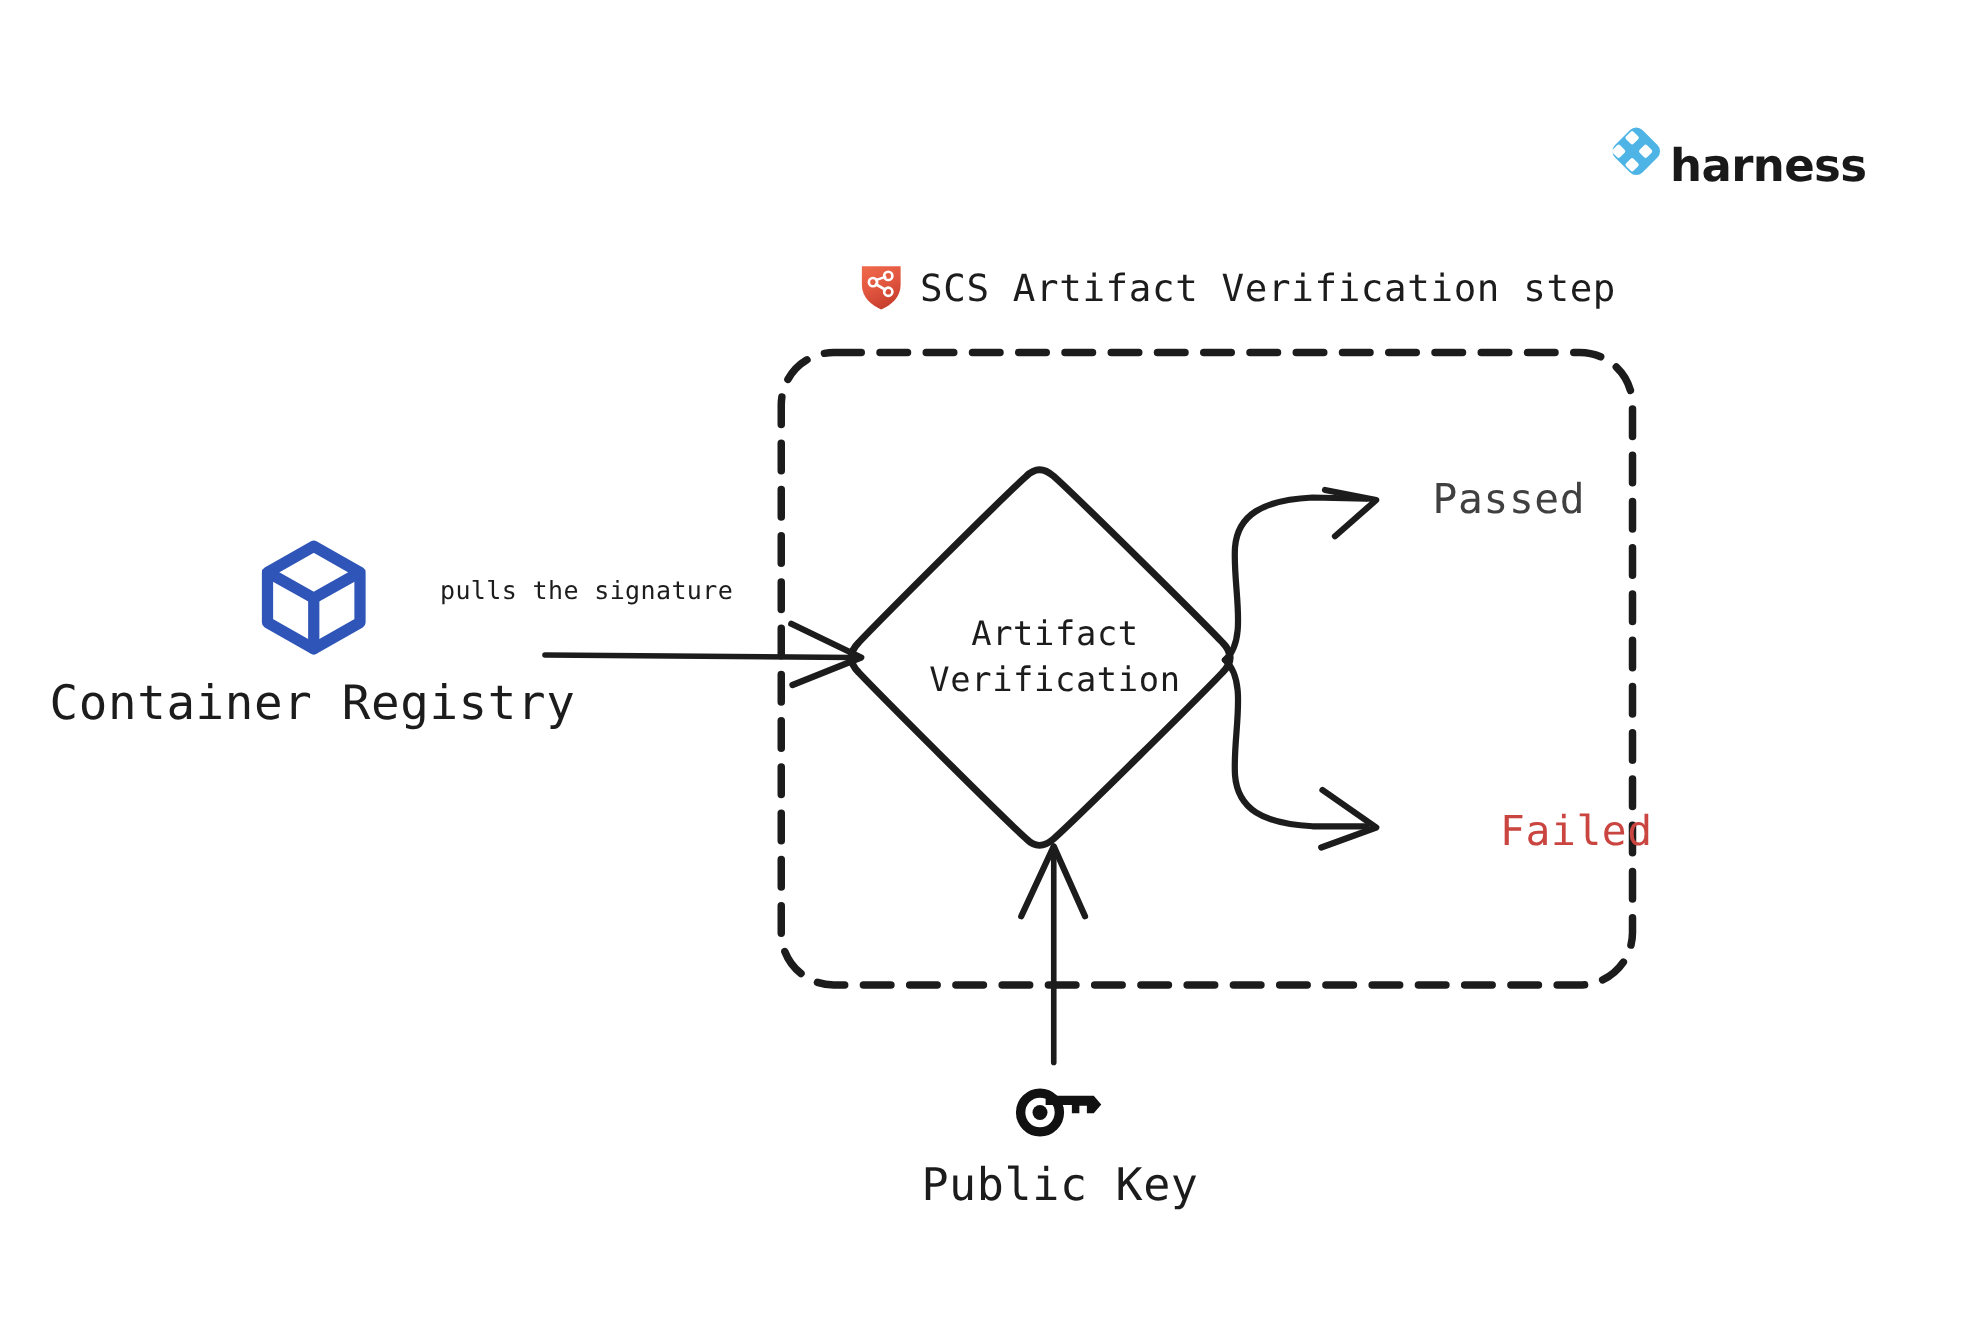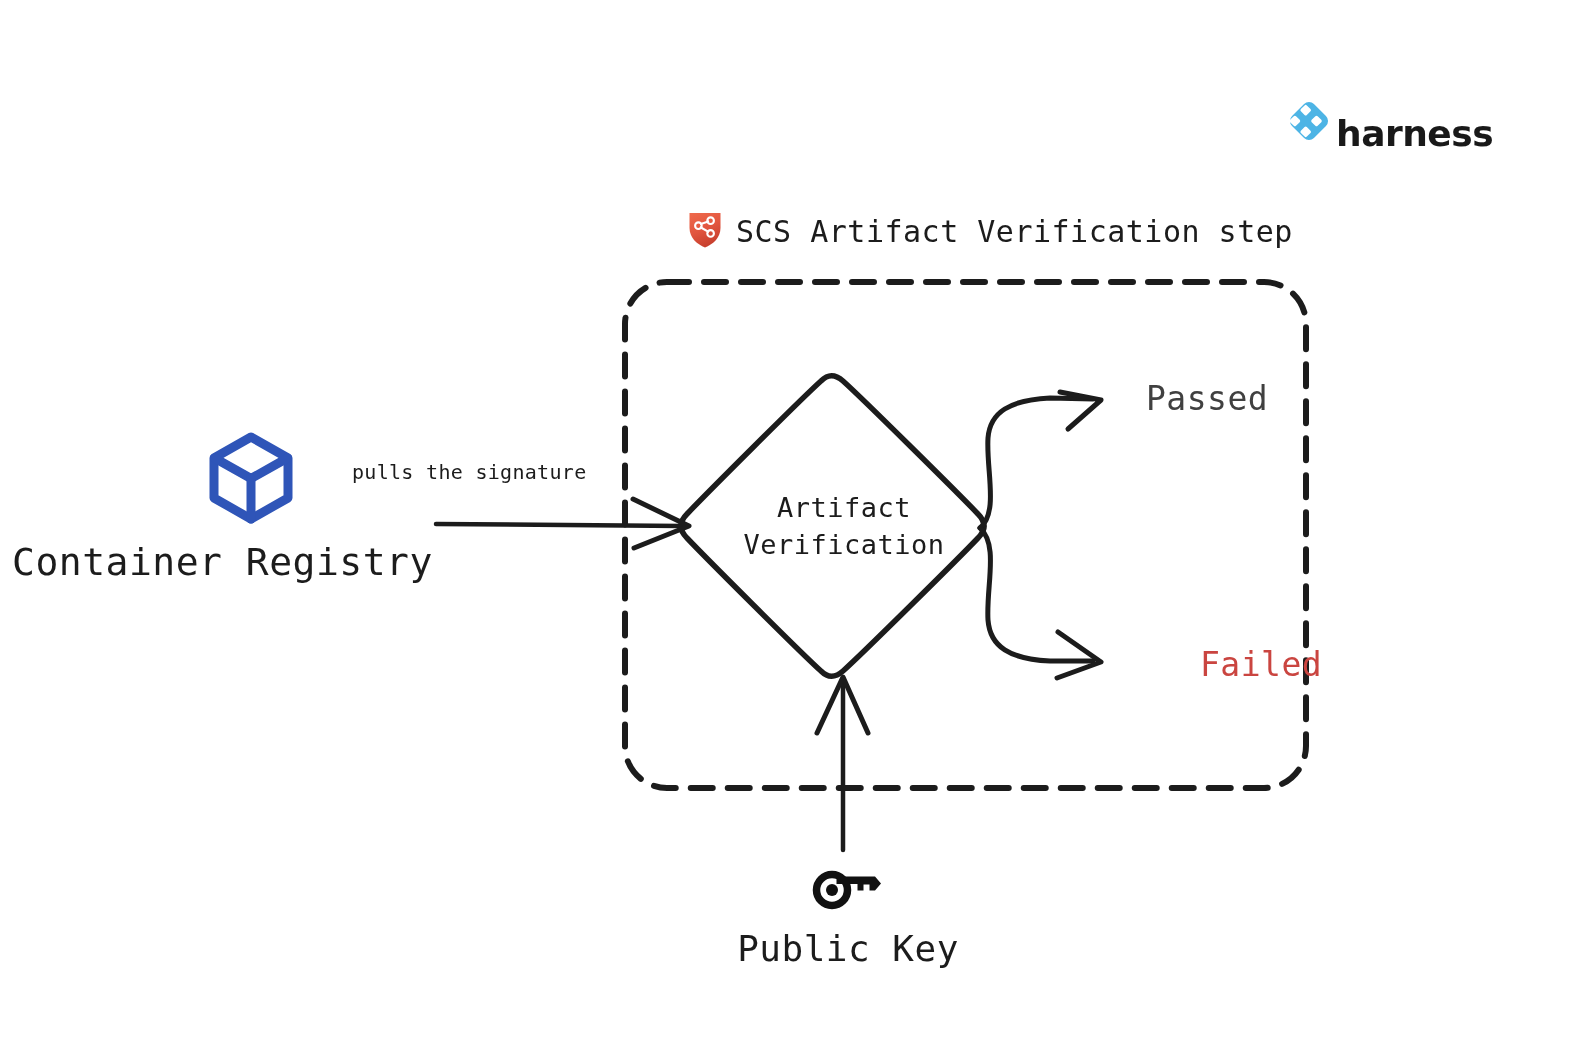--- a/index.html
+++ b/index.html
@@ -65,24 +65,24 @@
   #drawing .stroke {
     fill: none;
     stroke: #1c1c1c;
     stroke-linecap: round;
     stroke-linejoin: round;
   }
 
   
   #container-icon { left: 203px; top: 430px; width: 96px; height: 96px; }
   #container-registry-label {
-    left: 12px;
+    left: 0px;
     top: 540px;
     width: 500px;
-    text-align: left;
+    text-align: center;
     font-size: 38px;
     letter-spacing: 0.5px;
     color: #1c1c1c;
   }
   #container-registry-tag {
     left: 0px;
     top: 598px;
     width: 500px;
     text-align: center;
     font-size: 27px;

